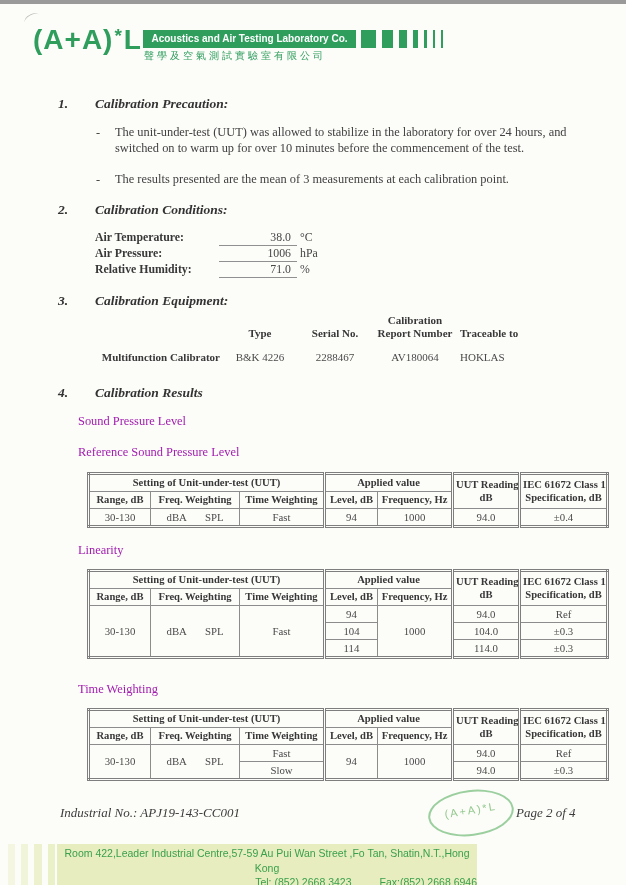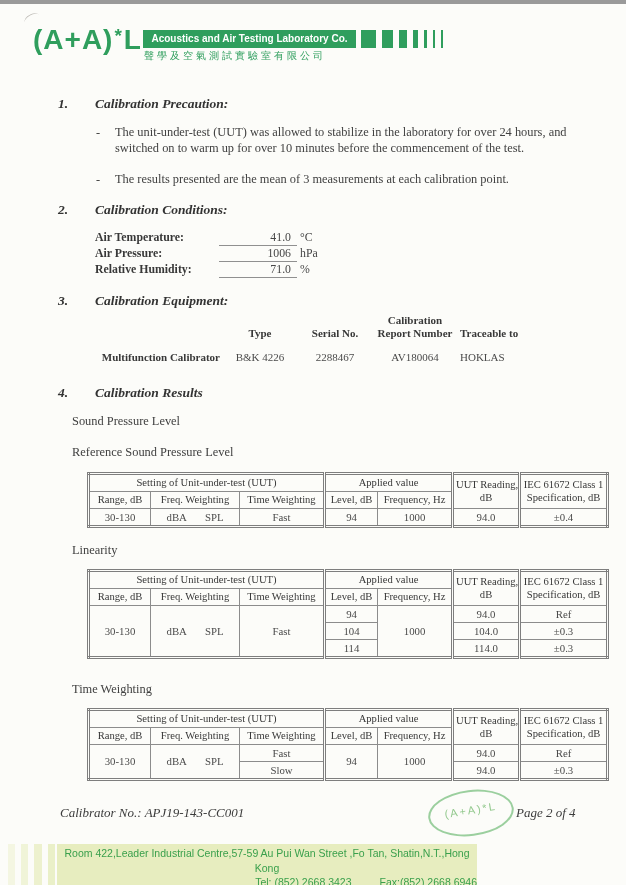--- a/index.html
+++ b/index.html
@@ -48,26 +48,26 @@
   .equip{position:absolute;left:95px;font-size:11px;}
   .equip-head{top:310px;display:flex;align-items:flex-end;font-weight:bold;color:#383838;}
   .equip-row{top:347px;display:flex;color:#4a4a4a;}
   .equip .cl{width:125px;text-align:left;}
   .equip .c1{width:80px;text-align:center;}
   .equip .c2{width:70px;text-align:center;}
   .equip .c3{width:90px;text-align:center;line-height:1.15;}
   .equip .c4{width:70px;text-align:left;}
   .equip-row .cl{font-weight:bold;color:#383838;text-align:right;}
   
-  .sublabel{position:absolute;left:72px;font-size:12.4px;color:#404040;}
+  .sublabel{position:absolute;left:78px;font-size:12.4px;color:#a21caf;}
   table.rtable{position:absolute;left:87px;width:522px;border-collapse:collapse;table-layout:fixed;
     font-size:10.8px;color:#4a4a4a;border:3px double #7e7e7e;}
   table.rtable th,table.rtable td{border:1px solid #8c8c8c;padding:0 2px;text-align:center;
     height:16px;line-height:1.15;overflow:hidden;white-space:nowrap;}
-  table.rtable th{font-weight:normal;color:#383838;font-size:10.6px;}
+  table.rtable th{font-weight:bold;color:#383838;font-size:10.6px;}
   table.rtable .gdiv{border-left:3px double #7e7e7e;}
   table.rtable .two span{display:block;}
   .fw{display:inline-block;}
   .fw+.fw{margin-left:18px;}
   
   .cert{position:absolute;left:60px;top:801px;font-style:italic;font-size:13px;color:#3c3c3c;}
   .pageno{position:absolute;left:516px;top:801px;font-style:italic;font-size:13px;color:#3c3c3c;}
   .stamp{position:absolute;left:428px;top:786px;width:82px;height:42px;
     border:2px solid rgba(130,195,135,.8);border-radius:50%;transform:rotate(-7deg);}
   .stamp span{position:absolute;left:0;top:12px;width:100%;text-align:center;
@@ -122,21 +122,21 @@
     </div>
   </div>
 
   <div class="sec" style="top:198px">
     <span>2.</span>
     <span class="t">Calibration Conditions:</span>
   </div>
   <div class="conds">
     <div class="cond">
       <span class="lbl">Air Temperature:</span>
-      <span class="val">41.0</span>
+      <span class="val">38.0</span>
       <span class="unit">°C</span>
     </div>
     <div class="cond">
       <span class="lbl">Air Pressure:</span>
       <span class="val">1006</span>
       <span class="unit">hPa</span>
     </div>
     <div class="cond">
       <span class="lbl">Relative Humidity:</span>
       <span class="val">71.0</span>
@@ -311,21 +311,21 @@
       <td class="gdiv">Ref</td>
     </tr>
     <tr>
       <td>Slow</td>
       <td class="gdiv">94.0</td>
       <td class="gdiv">±0.3</td>
     </tr>
   </tbody>
     </table>
 
-  <div class="cert"><span>Calibrator No.:</span> <span>APJ19-143-CC001</span></div>
+  <div class="cert"><span>Industrial No.:</span> <span>APJ19-143-CC001</span></div>
   <div class="stamp">
       <span>(A+A)*L</span>
     </div>
   <div class="pageno">Page 2 of 4</div>
 
   <div class="stripes">
     <div class="s1"></div>
     <div class="s2"></div>
     <div class="s3"></div>
     <div class="s4"></div>

